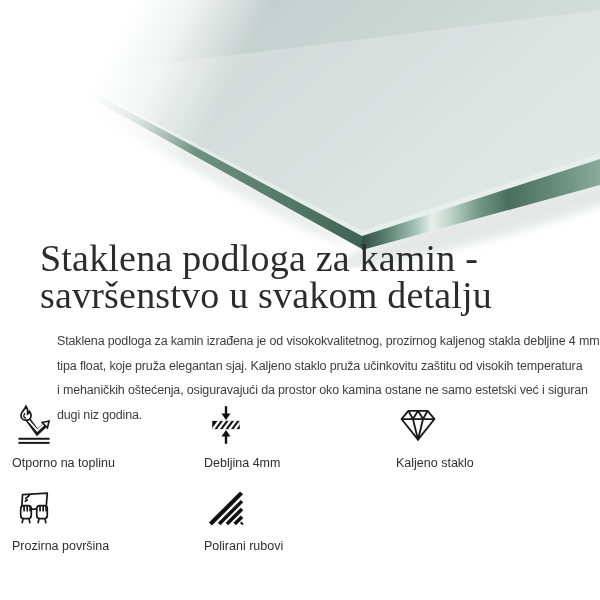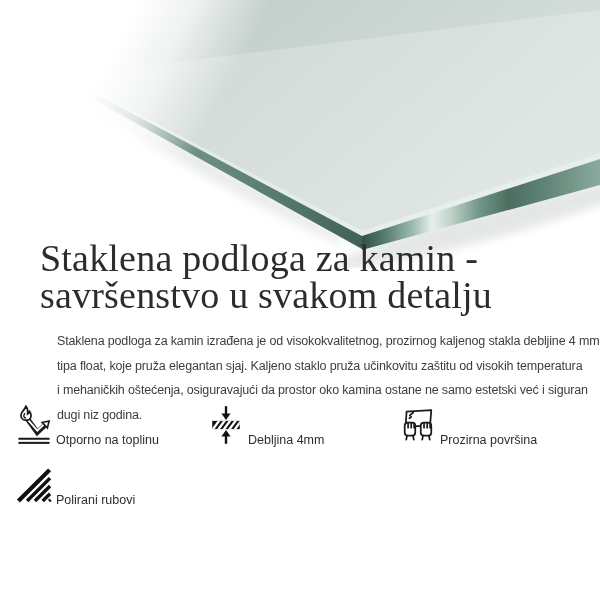--- a/index.html
+++ b/index.html
@@ -17,21 +17,21 @@
   }
   p.para{
     position:absolute;left:40px;top:312px;width:558px;margin:17px;
     font-size:12.5px;line-height:24.6px;color:#3d3d3d;
     letter-spacing:-0.15px;white-space:pre-line;
   }
   .features{
     position:absolute;left:0;top:403px;width:600px;box-sizing:border-box;
     display:grid;grid-template-columns:1fr 1fr 1fr;row-gap:16px;padding:0 12px;
   }
-  .feature{display:flex;flex-direction:row;align-items:flex-end;}
+  .feature{display:flex;flex-direction:column;align-items:flex-start;}
   .feature svg{width:44px;height:44px;display:block;}
   .feature .label{margin-top:9px;font-size:12.5px;color:#2e2e2e;white-space:nowrap;}
 </style>
 </head>
 <body>
 
 <svg class="hero" width="600" height="268" viewBox="0 0 600 268" aria-hidden="true">
   <defs>
     <linearGradient id="gSurf" gradientUnits="userSpaceOnUse" x1="220" y1="0" x2="430" y2="250">
       <stop offset="0" stop-color="#c2cecb"></stop>
@@ -122,20 +122,31 @@
       </g>
       <line x1="24" y1="3.5" x2="24" y2="12" stroke="#111111" stroke-width="2.6"></line>
       <polygon points="24,18.5 19,11.5 29,11.5" fill="#111111"></polygon>
       <line x1="24" y1="44.5" x2="24" y2="36" stroke="#111111" stroke-width="2.6"></line>
       <polygon points="24,29.5 19,36.5 29,36.5" fill="#111111"></polygon>
     </svg>
     <div class="label">Debljina 4mm</div>
   </div>
 
 
+  <div class="feature">
+    <svg viewBox="0 0 48 48" aria-hidden="true">
+      <g stroke="#1a1a1a" stroke-width="2" fill="none" stroke-linejoin="round">
+        <path d="M13.5 8.5 L34.5 8.5 L42 17.5 L24 40 L6 17.5 Z"></path>
+        <path d="M6 17.5 H42"></path>
+        <path d="M13.5 8.5 L18.5 17.5 L24 8.5 L29.5 17.5 L34.5 8.5"></path>
+        <path d="M18.5 17.5 L24 40 L29.5 17.5"></path>
+      </g>
+    </svg>
+    <div class="label">Kaljeno staklo</div>
+  </div>
 
   <div class="feature">
     <svg viewBox="0 0 48 48" aria-hidden="true">
       <g stroke="#1a1a1a" stroke-width="1.9" fill="none" stroke-linejoin="round" stroke-linecap="round">
         <path d="M11.5 9.5 L38.5 7.8 L37.2 24.5 L10.5 26 Z"></path>
         <path d="M15 13.5 L18.8 10.4"></path>
         <path d="M14.6 16.6 L16.6 15"></path>
         <rect x="9.5" y="21.5" width="11.5" height="14" rx="3.4" fill="#ffffff"></rect>
         <line x1="13.2" y1="21.9" x2="13.2" y2="27"></line>
         <line x1="16.6" y1="21.9" x2="16.6" y2="27"></line>

